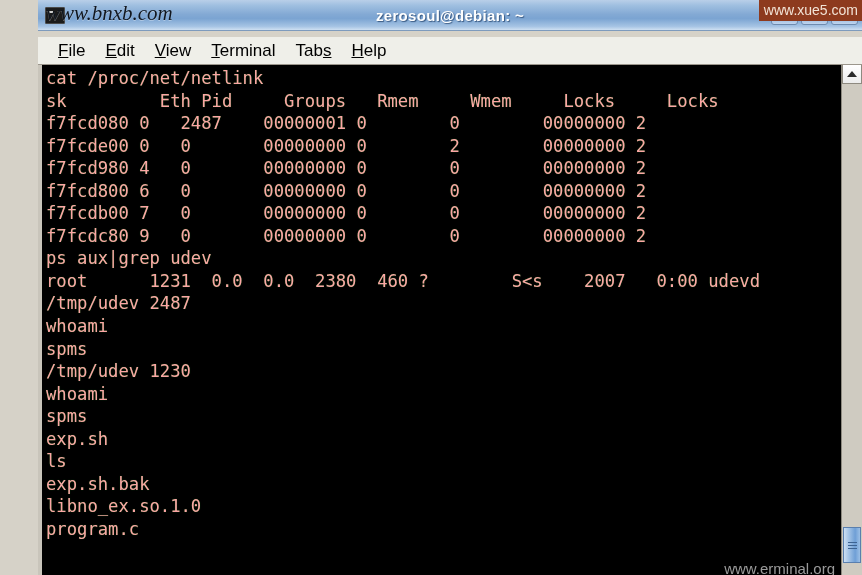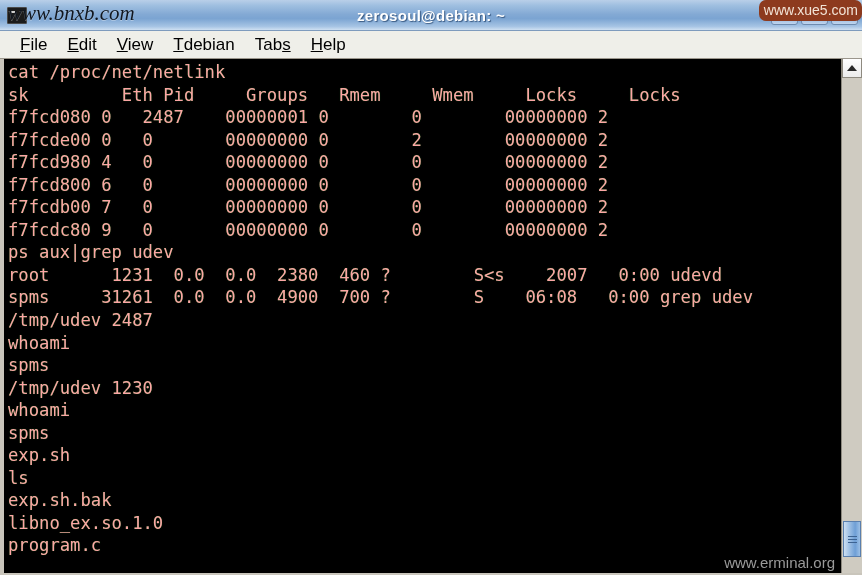--- a/index.html
+++ b/index.html
@@ -14,20 +14,21 @@
     font-family: "Liberation Sans", sans-serif;
   }
 
   .window {
     position: relative;
     width: 862px;
     height: 575px;
     background: #d6d2c8;
     box-sizing: border-box;
     overflow: hidden;
+    padding-left: 38px;
   }
 
   
   .titlebar {
     position: relative;
     height: 30px;
     background: linear-gradient(to bottom,
         #b9cfe8 0%, #9fbfe0 18%, #83a9d4 48%, #7ba4d2 62%, #a6c4e4 88%, #cfe0f2 100%);
     border-bottom: 1px solid #7e9bbd;
     display: flex;
@@ -140,32 +141,32 @@
     margin-top: 43px;
   }
   .xue5-text {
     background: #8d3a1e;
     color: #f2e3d6;
     font-size: 14px;
     line-height: 21px;
     padding: 0 4px 0 5px;
     font-family: "Liberation Sans", sans-serif;
     white-space: nowrap;
-    border-radius: 7px;
   }
 
   
   .menubar {
     height: 28px;
     background: #efefe9;
     border-bottom: 1px solid #9b968c;
     display: flex;
     align-items: center;
     padding-left: 10px;
     box-sizing: border-box;
+    margin-top: 6px;
   }
   .menu-item {
     font-size: 17px;
     color: #000000;
     padding: 0 10px;
     white-space: nowrap;
     cursor: default;
   }
   .menu-item .mn {
     text-decoration: underline;
@@ -290,38 +291,37 @@
     <div class="watermark-xue5">
       <span class="xue5-logo">学网</span>
       <span class="xue5-text">www.xue5.com</span>
     </div>
   </div>
 
   <div class="menubar">
     <div class="menu-item"><span class="mn">F</span><span>ile</span></div>
     <div class="menu-item"><span class="mn">E</span><span>dit</span></div>
     <div class="menu-item"><span class="mn">V</span><span>iew</span></div>
-    <div class="menu-item"><span class="mn">T</span><span>debian</span></div>
+    <div class="menu-item"><span class="mn">T</span><span>erminal</span></div>
     <div class="menu-item"><span>Tab</span><span class="mn">s</span></div>
     <div class="menu-item"><span class="mn">H</span><span>elp</span></div>
   </div>
 
   <div class="term-wrap">
     <div class="term-screen">
       <div class="term-line">cat /proc/net/netlink</div>
       <div class="term-line">sk         Eth Pid     Groups   Rmem     Wmem     Locks     Locks</div>
       <div class="term-line">f7fcd080 0   2487    00000001 0        0        00000000 2</div>
       <div class="term-line">f7fcde00 0   0       00000000 0        2        00000000 2</div>
       <div class="term-line">f7fcd980 4   0       00000000 0        0        00000000 2</div>
       <div class="term-line">f7fcd800 6   0       00000000 0        0        00000000 2</div>
       <div class="term-line">f7fcdb00 7   0       00000000 0        0        00000000 2</div>
       <div class="term-line">f7fcdc80 9   0       00000000 0        0        00000000 2</div>
       <div class="term-line">ps aux|grep udev</div>
       <div class="term-line">root      1231  0.0  0.0  2380  460 ?        S&lt;s    2007   0:00 udevd</div>
-      <div class="term-line">spms     31261  0.0  0.0  4900  700 ?        S    06:08   0:00 grep udev</div>
       <div class="term-line">/tmp/udev 2487</div>
       <div class="term-line">whoami</div>
       <div class="term-line">spms</div>
       <div class="term-line">/tmp/udev 1230</div>
       <div class="term-line">whoami</div>
       <div class="term-line">spms</div>
       <div class="term-line">exp.sh</div>
       <div class="term-line">ls</div>
       <div class="term-line">exp.sh.bak</div>
       <div class="term-line">libno_ex.so.1.0</div>

